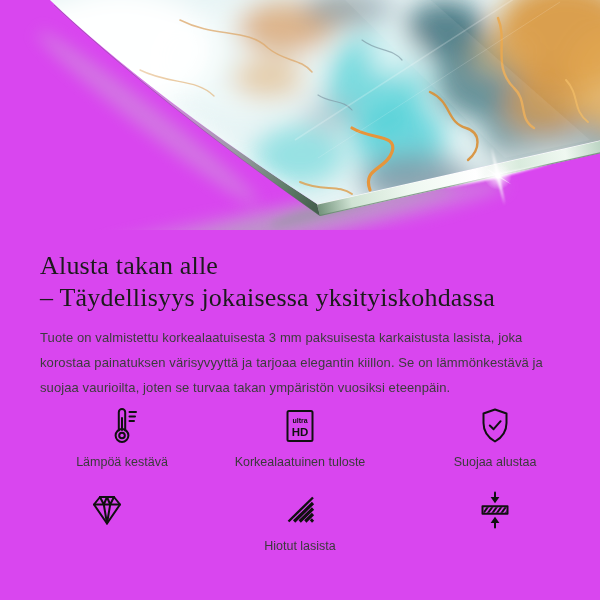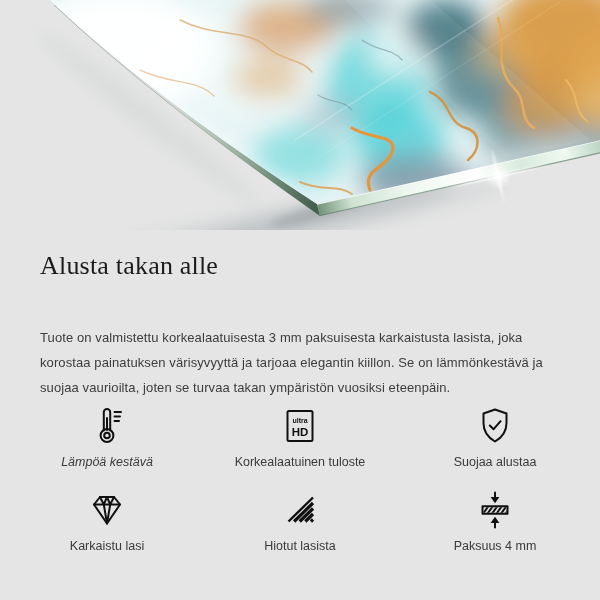--- a/index.html
+++ b/index.html
@@ -1,20 +1,20 @@
 <!DOCTYPE html>
 <html lang="fi"><head>
 <meta charset="utf-8">
 <style>
   html,body{margin:0;padding:0;}
   body{
     width:600px;height:600px;overflow:hidden;background:#ffffff;
     font-family:"Liberation Sans",sans-serif;position:relative;
   }
-  .page{position:absolute;inset:0;background:#e5e5e5;}
+  .page{position:absolute;inset:0;background:#d946ef;}
 
   
   .hero{position:absolute;left:0;top:0;width:600px;height:230px;}
   .hero svg{display:block;}
 
   
   .heading{
     position:absolute;left:40px;top:233px;width:540px;
     font-family:"Liberation Serif","DejaVu Serif",serif;
     font-size:26px;line-height:32px;font-weight:400;color:#1b1b1b;
@@ -26,21 +26,21 @@
   .body-text{
     position:absolute;left:40px;top:312px;width:524px;
     font-size:13px;line-height:25px;color:#3c3c3c;letter-spacing:0.1px;
   }
 
   
   .features{position:absolute;left:0;top:404px;width:600px;height:190px;}
   .feature{position:absolute;width:176px;text-align:center;}
   .feature .icon-box{height:44px;display:flex;align-items:center;justify-content:center;}
   .feature .f-label{margin-top:7px;font-size:12.5px;color:#3a3a3a;line-height:15px;}
-  #feat-1{left:19px;top:0;font-style:italic;}  #feat-2{left:212px;top:0;}  #feat-3{left:407px;top:0;}
+  #feat-1{left:34px;top:0;}  #feat-2{left:212px;top:0;}  #feat-3{left:407px;top:0;}
   #feat-4{left:19px;top:84px;}#feat-5{left:212px;top:84px;}#feat-6{left:407px;top:84px;}
 
   .feature svg{display:block;margin:0 auto;}
   .ic{stroke:#101010;fill:none;stroke-width:2;stroke-linecap:round;stroke-linejoin:round;}
   .ic-fill{fill:#101010;stroke:none;}
   .hd-text{font-family:"Liberation Sans",sans-serif;fill:#101010;text-anchor:middle;}
 </style>
 </head>
 <body>
 
@@ -153,20 +153,21 @@
         <path d="M-55 0 L0 -2 L55 0 L0 2 Z" fill="#ffffff" opacity="0.95" filter="url(#b1)"></path>
         <path d="M0 -30 L1.8 0 L0 30 L-1.8 0 Z" fill="#ffffff" opacity="0.9" filter="url(#b1)"></path>
         <path d="M-16 0 L0 -1 L16 0 L0 1 Z" fill="#ffffff" opacity="0.6" transform="rotate(45)"></path>
         <circle r="2.4" fill="#ffffff"></circle>
       </g>
     </svg>
   </div>
 
   <h1 class="heading">
     <span class="h-line">Alusta takan alle</span>
+    <span class="h-line">– Täydellisyys jokaisessa yksityiskohdassa</span>
   </h1>
 
   <p class="body-text">Tuote on valmistettu korkealaatuisesta 3 mm paksuisesta karkaistusta lasista, joka korostaa painatuksen värisyvyyttä ja tarjoaa elegantin kiillon. Se on lämmönkestävä ja suojaa vaurioilta, joten se turvaa takan ympäristön vuosiksi eteenpäin.</p>
 
   <div class="features">
 
     <div class="feature" id="feat-1">
       <div class="icon-box">
         <svg width="40" height="42" viewBox="0 0 40 42">
           <circle class="ic" cx="20" cy="30.5" r="6.4"></circle>
@@ -204,21 +205,20 @@
       <div class="icon-box">
         <svg width="40" height="42" viewBox="0 0 40 42">
           <g class="ic" stroke-width="1.9">
             <path d="M13 8 L27 8 L33 15.5 L20 34.5 L7 15.5 Z"></path>
             <path d="M7 15.5 H33"></path>
             <path d="M13 8 L16.8 15.5 L20 8 L23.2 15.5 L27 8"></path>
             <path d="M16.8 15.5 L20 34.5 M23.2 15.5 L20 34.5"></path>
           </g>
         </svg>
       </div>
-      <div class="f-label">Karkaistu lasi</div>
     </div>
 
     <div class="feature" id="feat-5">
       <div class="icon-box">
         <svg width="40" height="42" viewBox="0 0 40 42">
           <g stroke="#101010" fill="none" stroke-linecap="butt">
             <path d="M8.5 32.5 L33 8.5" stroke-width="2.4"></path>
             <path d="M14.1 32.5 L33 14" stroke-width="3.2"></path>
             <path d="M19.7 32.5 L33 19.5" stroke-width="3.2"></path>
             <path d="M25.3 32.5 L33 25" stroke-width="3.2"></path>
@@ -245,17 +245,16 @@
               <path d="M11.5 26 L19.5 15"></path>
               <path d="M16 26 L24 15"></path>
             <path d="M20.5 26 L28.5 15"></path>
               <path d="M25 26 L33 15"></path>
               <path d="M29.5 26 L37.5 15"></path>
           </g>
           <path class="ic" stroke-width="2.4" d="M20 38.5 V33.5"></path>
           <path class="ic-fill" d="M15.6 34 H24.4 L20 27.8 Z"></path>
         </svg>
       </div>
-      <div class="f-label">Paksuus 4 mm</div>
     </div>
 
   </div>
 </div>
 
 </body></html>

